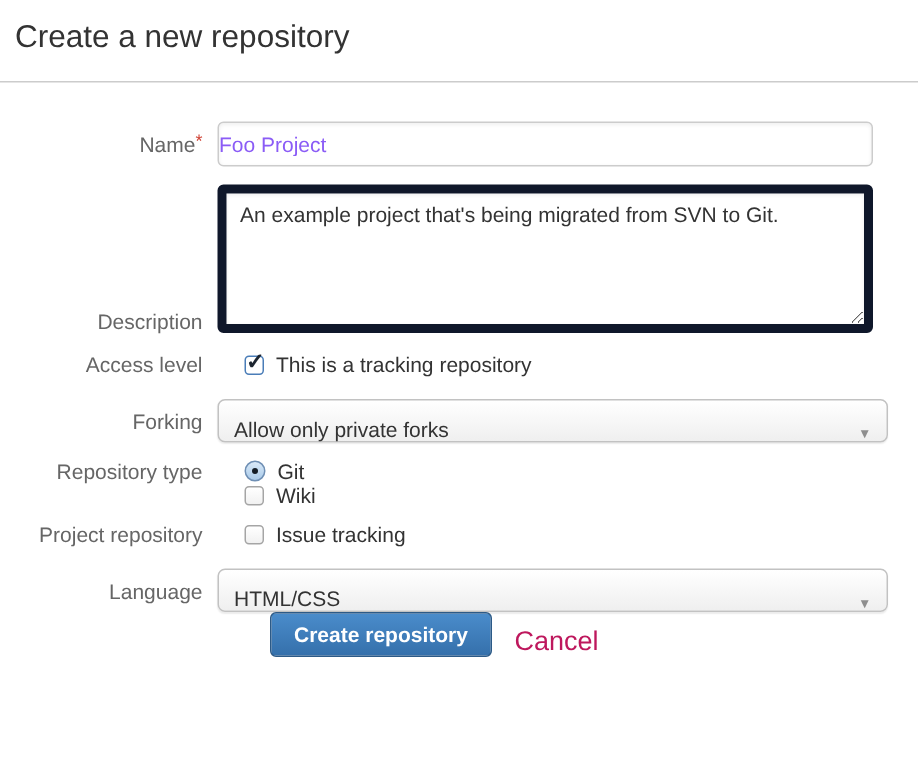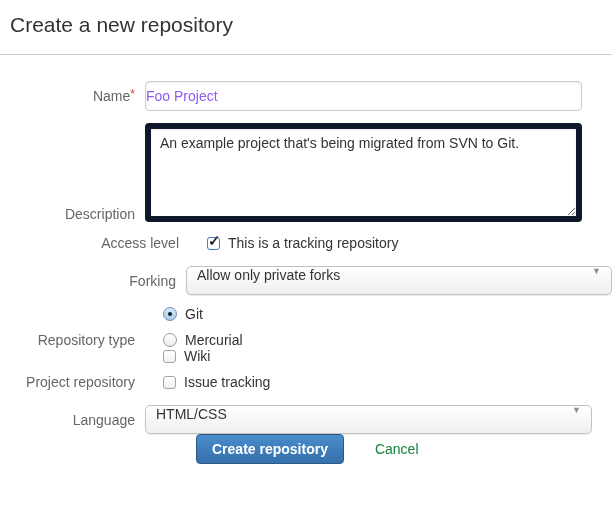--- a/index.html
+++ b/index.html
@@ -105,67 +105,67 @@
   .radio .radio-dot { display: none; }
   .radio.on .radio-dot {
     display: block;
     position: absolute;
     left: 4px; top: 4px;
     width: 4px; height: 4px;
     border-radius: 50%;
     background: #131c26;
   }
 
-  .row-access { margin-bottom: 15px; padding-left: 44px; }
+  .row-access { margin-bottom: 15px; }
   .row-access .opt-row { margin-bottom: 0; }
 
   
   .select {
     width: 447px;
     height: 29px;
     border: 1px solid #c2c2c2;
     border-radius: 5px;
     background: linear-gradient(#ffffff, #efefef);
     box-shadow: 0 1px 1px rgba(0,0,0,0.08);
     display: flex;
-    align-items: flex-start;
+    align-items: flex-end;
     justify-content: space-between;
     padding: 0 10px;
     color: #333;
     cursor: default;
   }
   .select .arrow { color: #8e8e8e; font-size: 9px; line-height: 1; }
-  .row-forking { margin-bottom: 11px; padding-left: 41px; }
+  .row-forking { margin-bottom: 11px; }
   .row-language { }
 
   .row-repotype { margin-bottom: 0; }
   .row-pm { margin-bottom: 15px; }
   .row-repotype .label, .row-pm .label { line-height: 16px; padding-top: 0; }
 
   
-  .row-actions { align-items: center; gap: 16px; }
+  .row-actions { align-items: flex-end; }
   .row-actions .spacer { width: 155px; flex-shrink: 0; }
   .submit-btn {
     margin-left: 25px;
     height: 30px;
     padding: 0 15px;
     background: linear-gradient(#4a8ccb, #3570ab);
     border: 1px solid #2c5a87;
     border-radius: 4px;
     color: #fff;
     font-family: "Liberation Sans", sans-serif;
     font-size: 14px;
     font-weight: bold;
     cursor: pointer;
   }
   .cancel-link {
     margin-left: 15px;
-    color: #15803d;
+    color: #be185d;
     text-decoration: none;
-    font-size: 14px;
+    font-size: 18px;
     cursor: pointer;
   }
 </style>
 </head>
 <body>
 
 <div class="page">
   <h1 class="page-title">Create a new repository</h1>
   <hr class="divider">
 
@@ -200,24 +200,20 @@
     </div>
 
     <div class="row v-top row-repotype">
       <label class="label">Repository type</label>
       <div class="opt-col">
         <div class="opt-row">
           <span class="radio on">
               <span class="radio-dot"></span>
             </span>
           <span class="opt-label">Git</span>
-        </div>
-        <div class="opt-row">
-          <span class="radio"></span>
-          <span class="opt-label">Mercurial</span>
         </div>
       </div>
     </div>
 
     <div class="row v-top row-pm">
       <label class="label">Project repository</label>
       <div class="opt-col">
         <div class="opt-row">
           <span class="checkbox"></span>
           <span class="opt-label">Wiki</span>

